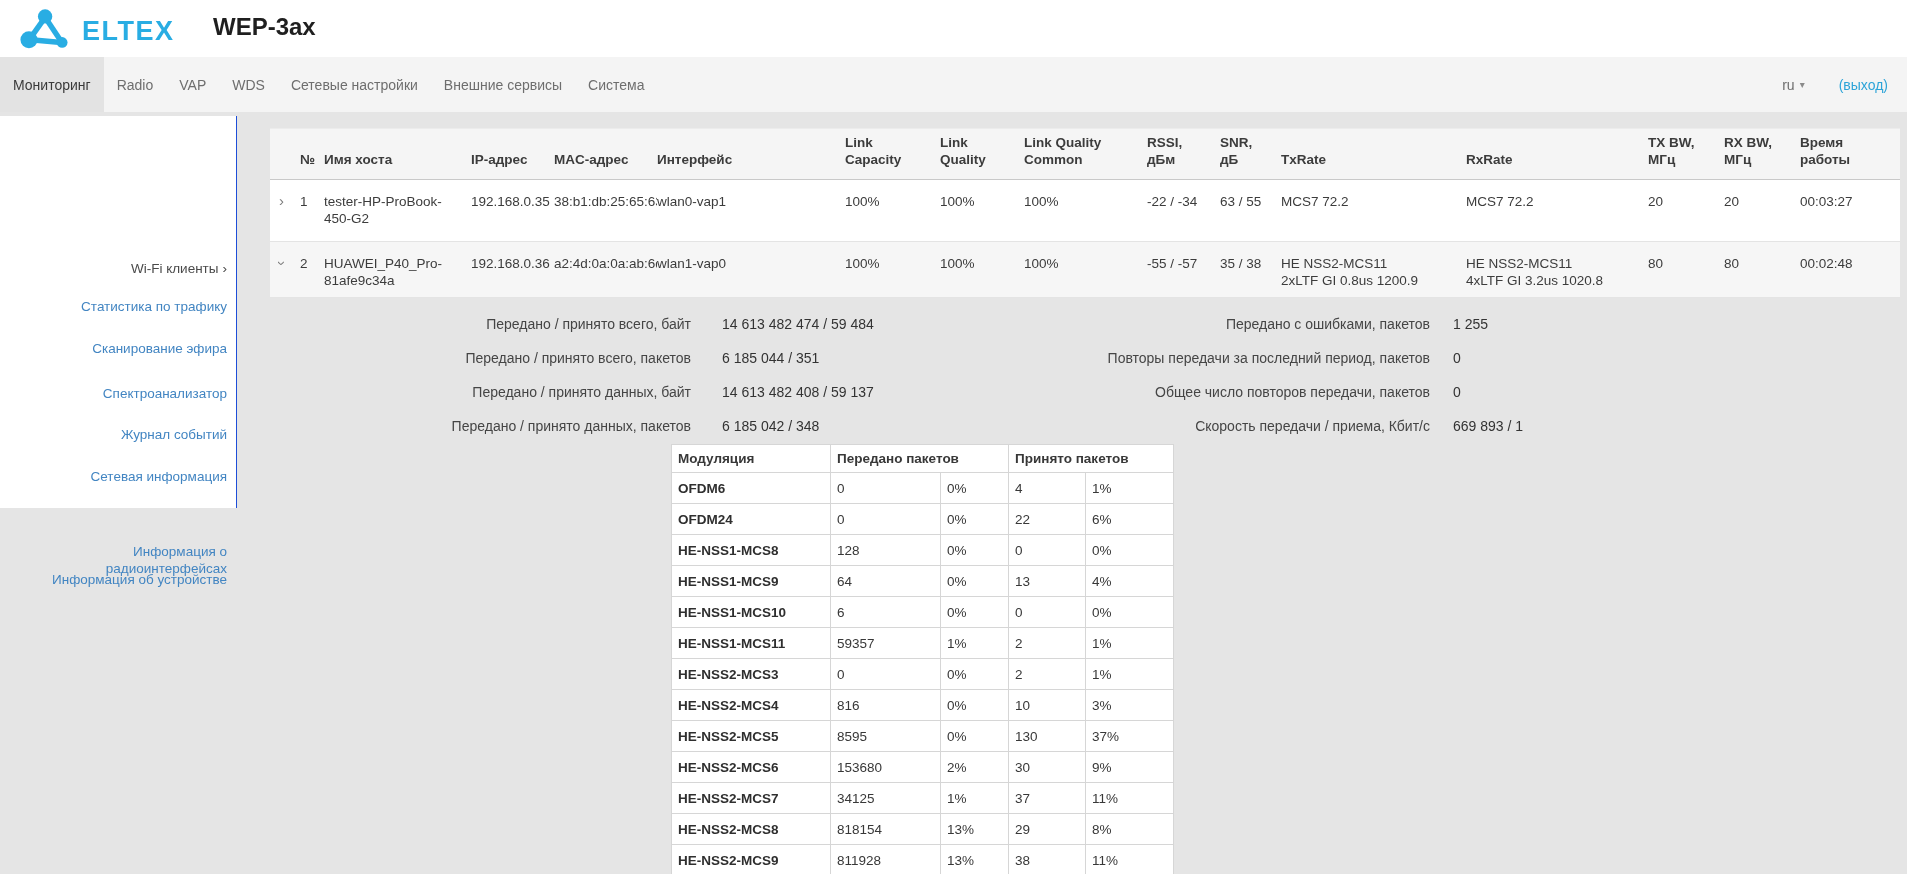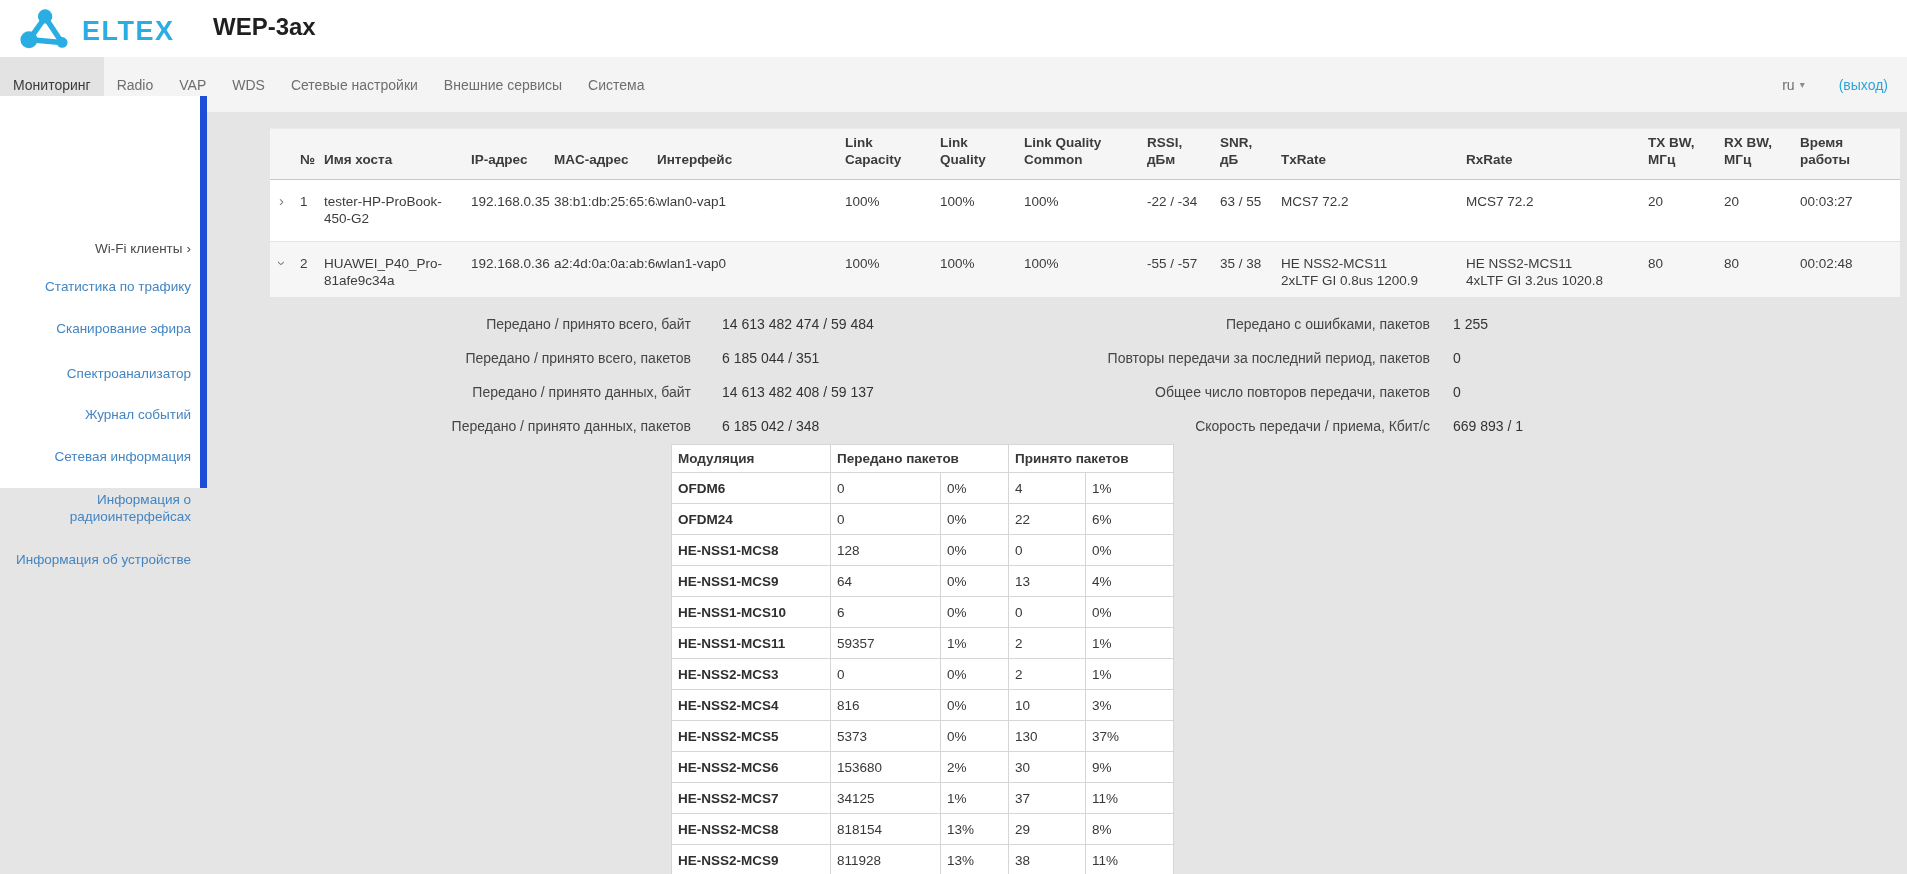--- a/index.html
+++ b/index.html
@@ -18,24 +18,24 @@
     display:flex; align-items:stretch; padding-right:19px; }
   .tab { display:flex; align-items:center; padding:0 13px; font-size:14px; color:#6e6e6e; cursor:pointer; white-space:nowrap; }
   .tab.active { background:#e3e3e3; color:#3a3a3a;text-align:center; }
   .nav-spacer { flex:1; }
   .lang { display:flex; align-items:center; font-size:14px; color:#6e6e6e; margin-right:34px; cursor:pointer; }
   .lang .caret { font-size:10px; color:#8a8a8a; margin-left:5px; }
   .logout { display:flex; align-items:center; font-size:14px; color:#2da4d8; cursor:pointer; }
 
   
   .collapse-chevron { position:absolute; left:1px; top:112px; font-size:12px; color:#666; }
-  .sidebar { position:absolute; left:0; top:96px; width:207px; height:392px; background:#fff; border-right:7px solid #1d4ed8; }
+  .sidebar { position:absolute; left:0; top:116px; width:237px; height:392px; background:#fff; border-right:1px solid #1d4ed8; }
   .side-item { position:absolute; right:9px; font-size:13.5px; color:#4285c2; white-space:nowrap; cursor:pointer; line-height:17px; }
   .side-item.active { color:#4a4a4a; cursor:default; }
-  .side-item.twoline { white-space:normal; width:150px; text-align:right; }
+  .side-item.twoline { white-space:normal; width:150px; text-align:right;margin-top:32px; }
   .side-item .chev { margin-left:4px; color:#4a4a4a; }
 
   
   .ct { display:grid; width:1630px;
     grid-template-columns:30px 24px 147px 83px 103px 188px 95px 84px 123px 73px 61px 185px 182px 76px 76px 100px; }
   .ct > div { padding-right:10px; font-size:13.5px; line-height:17px; color:#3c3c3c; overflow:hidden; }
   .clients { position:absolute; left:270px; top:128px; width:1630px; }
   .ct-head { background:#f5f5f5; height:52px; border-top:1px solid #ececec; border-bottom:1px solid #c9c9c9; }
   .ct-head > div { display:flex; align-items:flex-end; padding-bottom:11px; font-weight:bold; color:#3c3c3c; }
   .ct-head > div.hq { padding-right:12px; }
@@ -283,21 +283,21 @@
           </tr>
       <tr>
             <td class="modname">HE-NSS2-MCS4</td>
             <td>816</td>
             <td>0%</td>
             <td>10</td>
             <td>3%</td>
           </tr>
       <tr>
             <td class="modname">HE-NSS2-MCS5</td>
-            <td>5373</td>
+            <td>8595</td>
             <td>0%</td>
             <td>130</td>
             <td>37%</td>
           </tr>
       <tr>
             <td class="modname">HE-NSS2-MCS6</td>
             <td>153680</td>
             <td>2%</td>
             <td>30</td>
             <td>9%</td>

